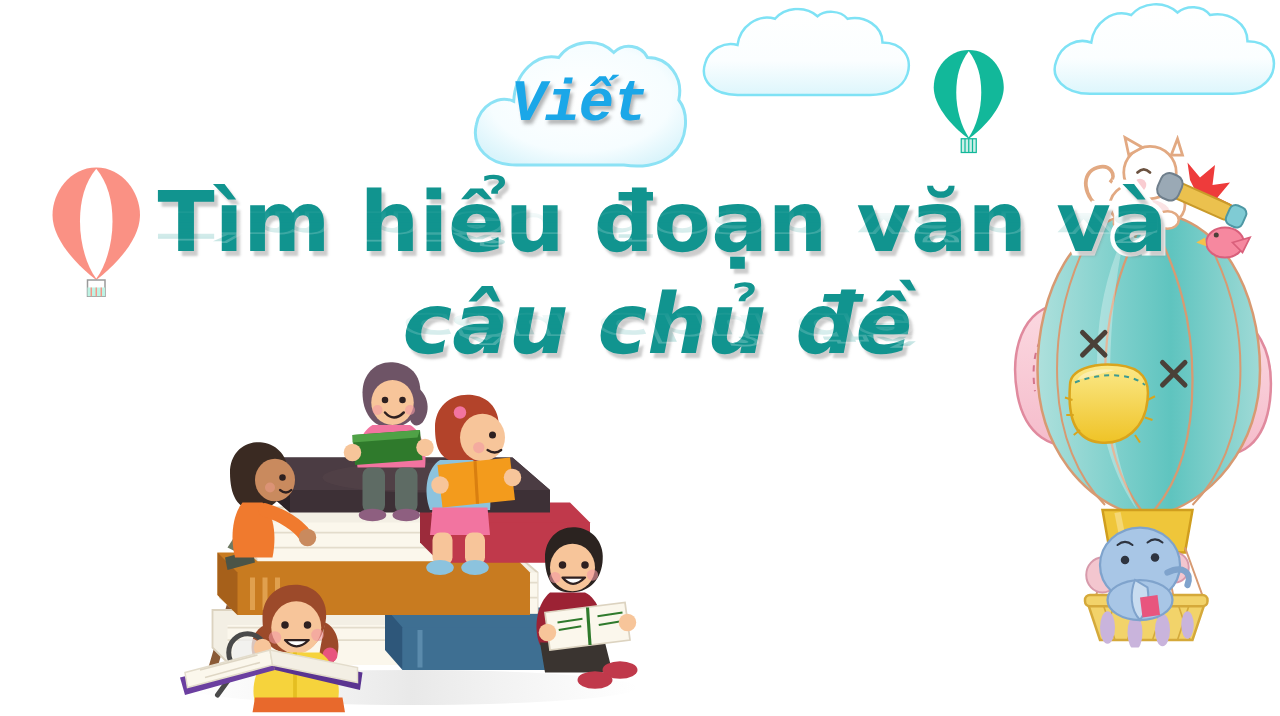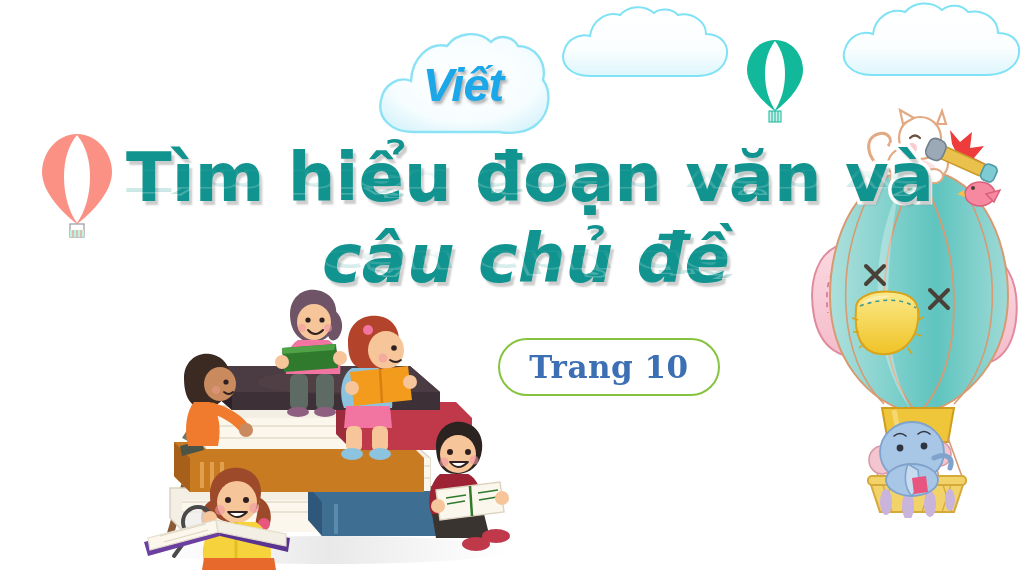--- a/index.html
+++ b/index.html
@@ -14,21 +14,21 @@
   
   .cloud{position:absolute;}
   .cloud svg{display:block;}
 
   
   #viet-badge{position:absolute;left:371px;top:28px;width:180px;height:112px;}
   #viet-badge .cloudshape{position:absolute;inset:0;}
   #viet-label{
     position:absolute;left:0;top:0;width:180px;height:112px;
     display:flex;align-items:center;justify-content:center;
-    font-family:Liberation Sans, sans-serif;
+    font-family:Liberation Mono, monospace;
     font-style:italic;font-weight:bold;
     font-size:47px;letter-spacing:-1px;
     color:#1BA7E8;
     text-shadow:2px 3px 3px rgba(90,90,90,0.45);
     padding-left:4px;box-sizing:border-box;
   }
 
   
   #title-block{
     position:absolute;left:110px;top:136px;width:800px;
@@ -448,17 +448,14 @@
     <div class="title-line" id="title-line-1">
       <span class="tx">Tìm hiểu đoạn văn và</span>
       <span class="refl">Tìm hiểu đoạn văn và</span>
     </div>
     <div class="title-line" id="title-line-2">
       <span class="tx">câu chủ đề</span>
       <span class="refl">câu chủ đề</span>
     </div>
   </div>
 
-  <div id="trang-badge">
-    <span id="trang-label">Trang 10</span>
-  </div>
 
 </div>
 
 </body></html>

